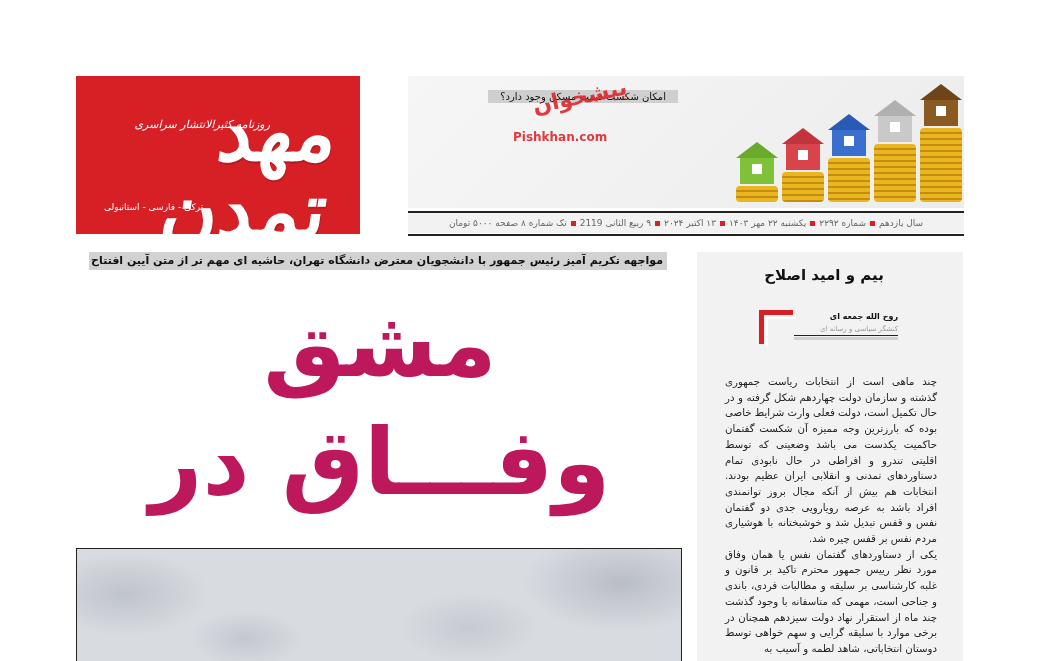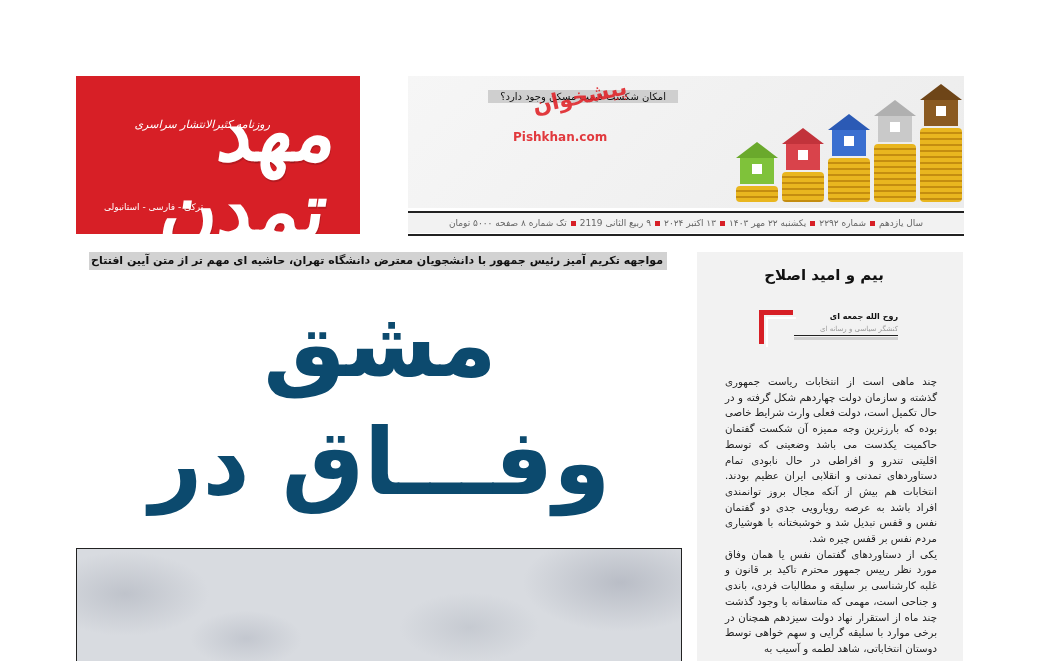--- a/index.html
+++ b/index.html
@@ -85,21 +85,21 @@
     background: #d2d2d2; font-size: 11px; font-weight: bold;
     direction: rtl; white-space: nowrap; overflow: hidden;
     line-height: 18px; padding: 0 4px; box-sizing: border-box;
   }
 
   
   .main-headline {
     left: 100px; top: 286px; width: 560px; height: 250px;
     font-family: "DejaVu Sans", sans-serif; font-weight: bold;
     font-size: 92px; line-height: 118px;
-    direction: rtl; text-align: center; color: #0c4a6e; letter-spacing: -3px;
+    direction: rtl; text-align: center; color: #be185d; letter-spacing: -3px;
   }
 
   
   .photo {
     left: 76px; top: 548px; width: 606px; height: 113px;
     border: 1px solid #222; border-bottom: none; box-sizing: border-box;
     background:
       radial-gradient(ellipse 120px 60px at 8% 40%, #bfc3cb 0%, transparent 70%),
       radial-gradient(ellipse 140px 70px at 90% 30%, #b9bdc6 0%, transparent 70%),
       radial-gradient(ellipse 80px 40px at 28% 80%, #c3c7cf 0%, transparent 70%),

